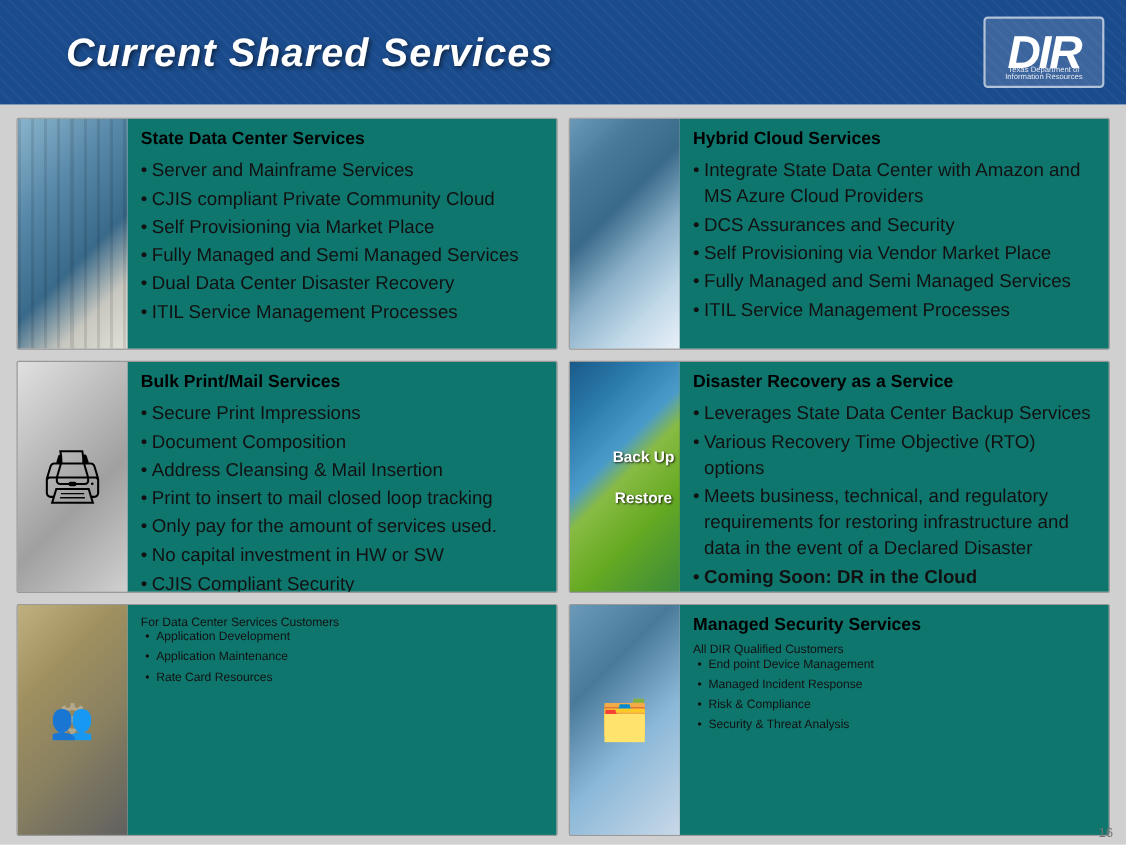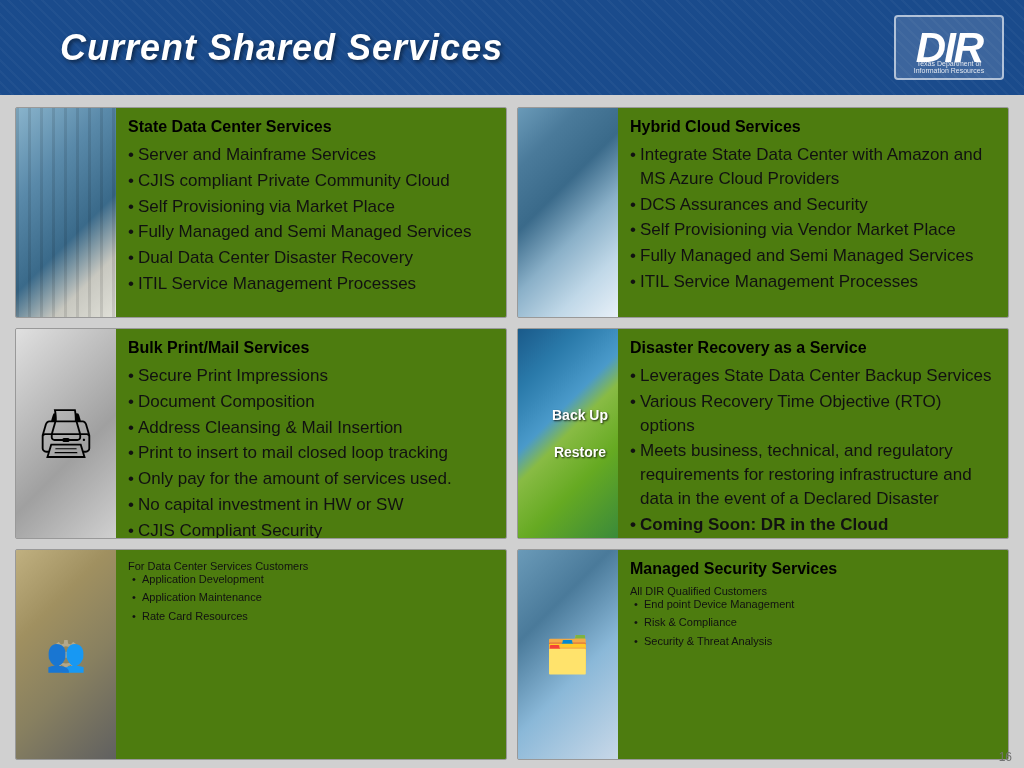--- a/index.html
+++ b/index.html
@@ -144,21 +144,21 @@
       font-size: 48px;
     }
 
     .img-backup {
       width: 100%;
       height: 100%;
       background: linear-gradient(135deg, #2a6a2a 0%, #4a9a4a 30%, #1a5a1a 60%, #3a8a3a 100%);
       position: relative;
       display: flex;
       align-items: center;
-      justify-content: flex-start;
+      justify-content: center;
       padding-left: 34px;
     }
     .img-backup::before {
       content: '';
       position: absolute;
       inset: 0;
       background: linear-gradient(135deg, #1a5a8a 0%, #2a7aaa 20%, #4a9aca 40%, #88bb44 50%, #66aa22 70%, #3a8a3a 100%);
     }
     .img-backup-text {
       position: relative;
@@ -202,21 +202,21 @@
       align-items: center;
       justify-content: center;
     }
     .img-security-icon {
       font-size: 36px;
     }
 
     .card-content {
       flex: 1;
       padding: 10px 12px;
-      background: #4d7c0f;
+      background: #0f766e;
     }
 
     .card-title {
       font-size: 15px;
       font-weight: bold;
       color: #000;
       margin-bottom: 7px;
     }
 
     .card-title.large {
@@ -390,20 +390,21 @@
       <div class="card-image">
         <div class="img-security">
           <span class="img-security-icon">🗂️</span>
         </div>
       </div>
       <div class="card-content">
         <div class="card-title large">Managed Security Services</div>
         <div class="card-subtitle">All DIR Qualified Customers</div>
         <ul class="bullet-list-dots">
           <li>End point Device Management</li>
+          <li>Managed Incident Response</li>
           <li>Risk &amp; Compliance</li>
           <li>Security &amp; Threat Analysis</li>
         </ul>
       </div>
     </div>
 
   </div>
 
   <div class="page-number">16</div>
 </div>

